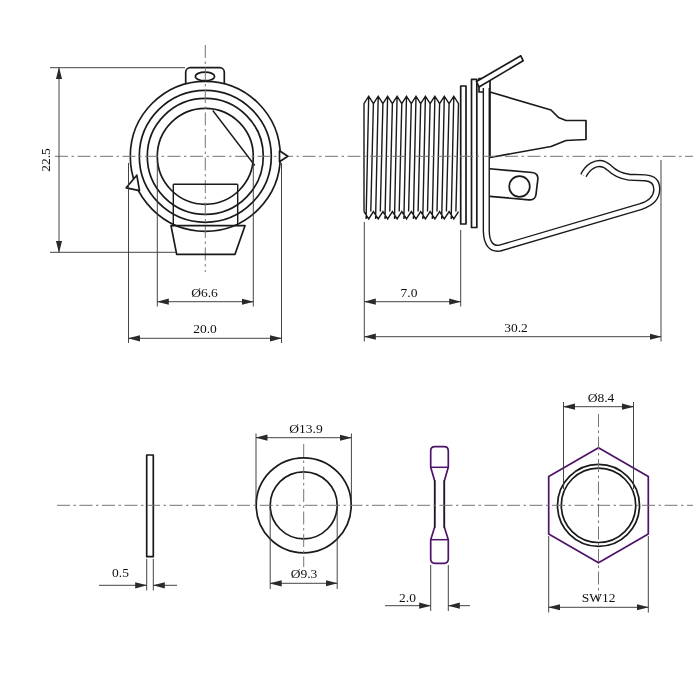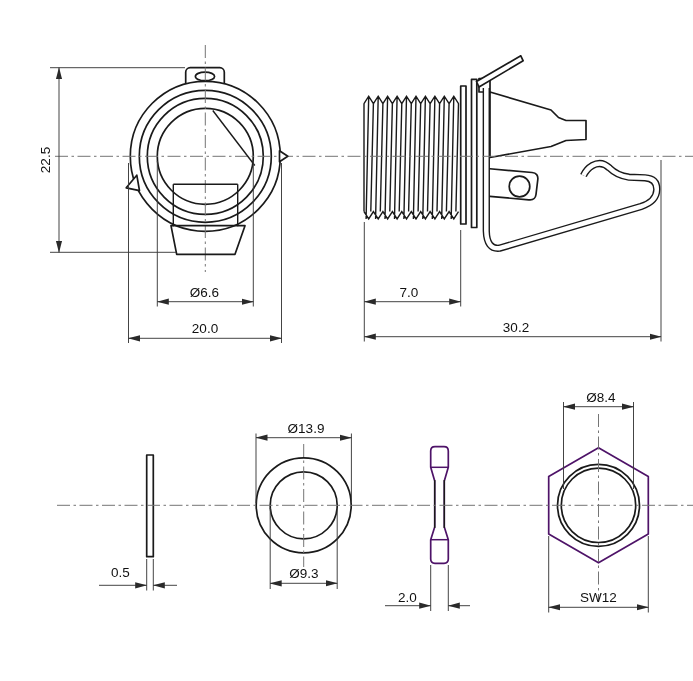--- a/index.html
+++ b/index.html
@@ -1,17 +1,17 @@
 <!DOCTYPE html>
 <html style="--bg: #ffffff; --line: #1a1a1a; --dim: #3a3a3a; --centerline: #757575; --accent: #4e1368;"><head>
 <meta charset="utf-8">
 <style>
   html,body{margin:0;padding:0;background:#f2f2f2;}
   .page{width:693px;height:681px;background:var(--bg,#fff);position:relative;margin:0 auto;
-        font-family:Liberation Sans, sans-serif;}
+        font-family:Liberation Serif, serif;}
   svg{display:block;}
   .outline{stroke:var(--line,#1a1a1a);stroke-width:1.7;fill:none;stroke-linejoin:round;}
   .outline-f{stroke:var(--line,#1a1a1a);stroke-width:1.7;fill:#ffffff;stroke-linejoin:round;}
   .thin{stroke:var(--line,#1a1a1a);stroke-width:1.4;fill:none;}
   .purple{stroke:var(--accent,#4e1368);stroke-width:1.7;fill:#ffffff;stroke-linejoin:round;}
   .purpleline{stroke:var(--accent,#4e1368);stroke-width:1.5;fill:none;}
   .center{stroke:var(--centerline,#757575);stroke-width:1;fill:none;
           stroke-dasharray:13 3.5 2.5 3.5;}
   .dim{stroke:var(--dim,#3a3a3a);stroke-width:0.95;fill:none;}
   .dimtxt{font-size:13.5px;fill:#111;text-anchor:middle;}

